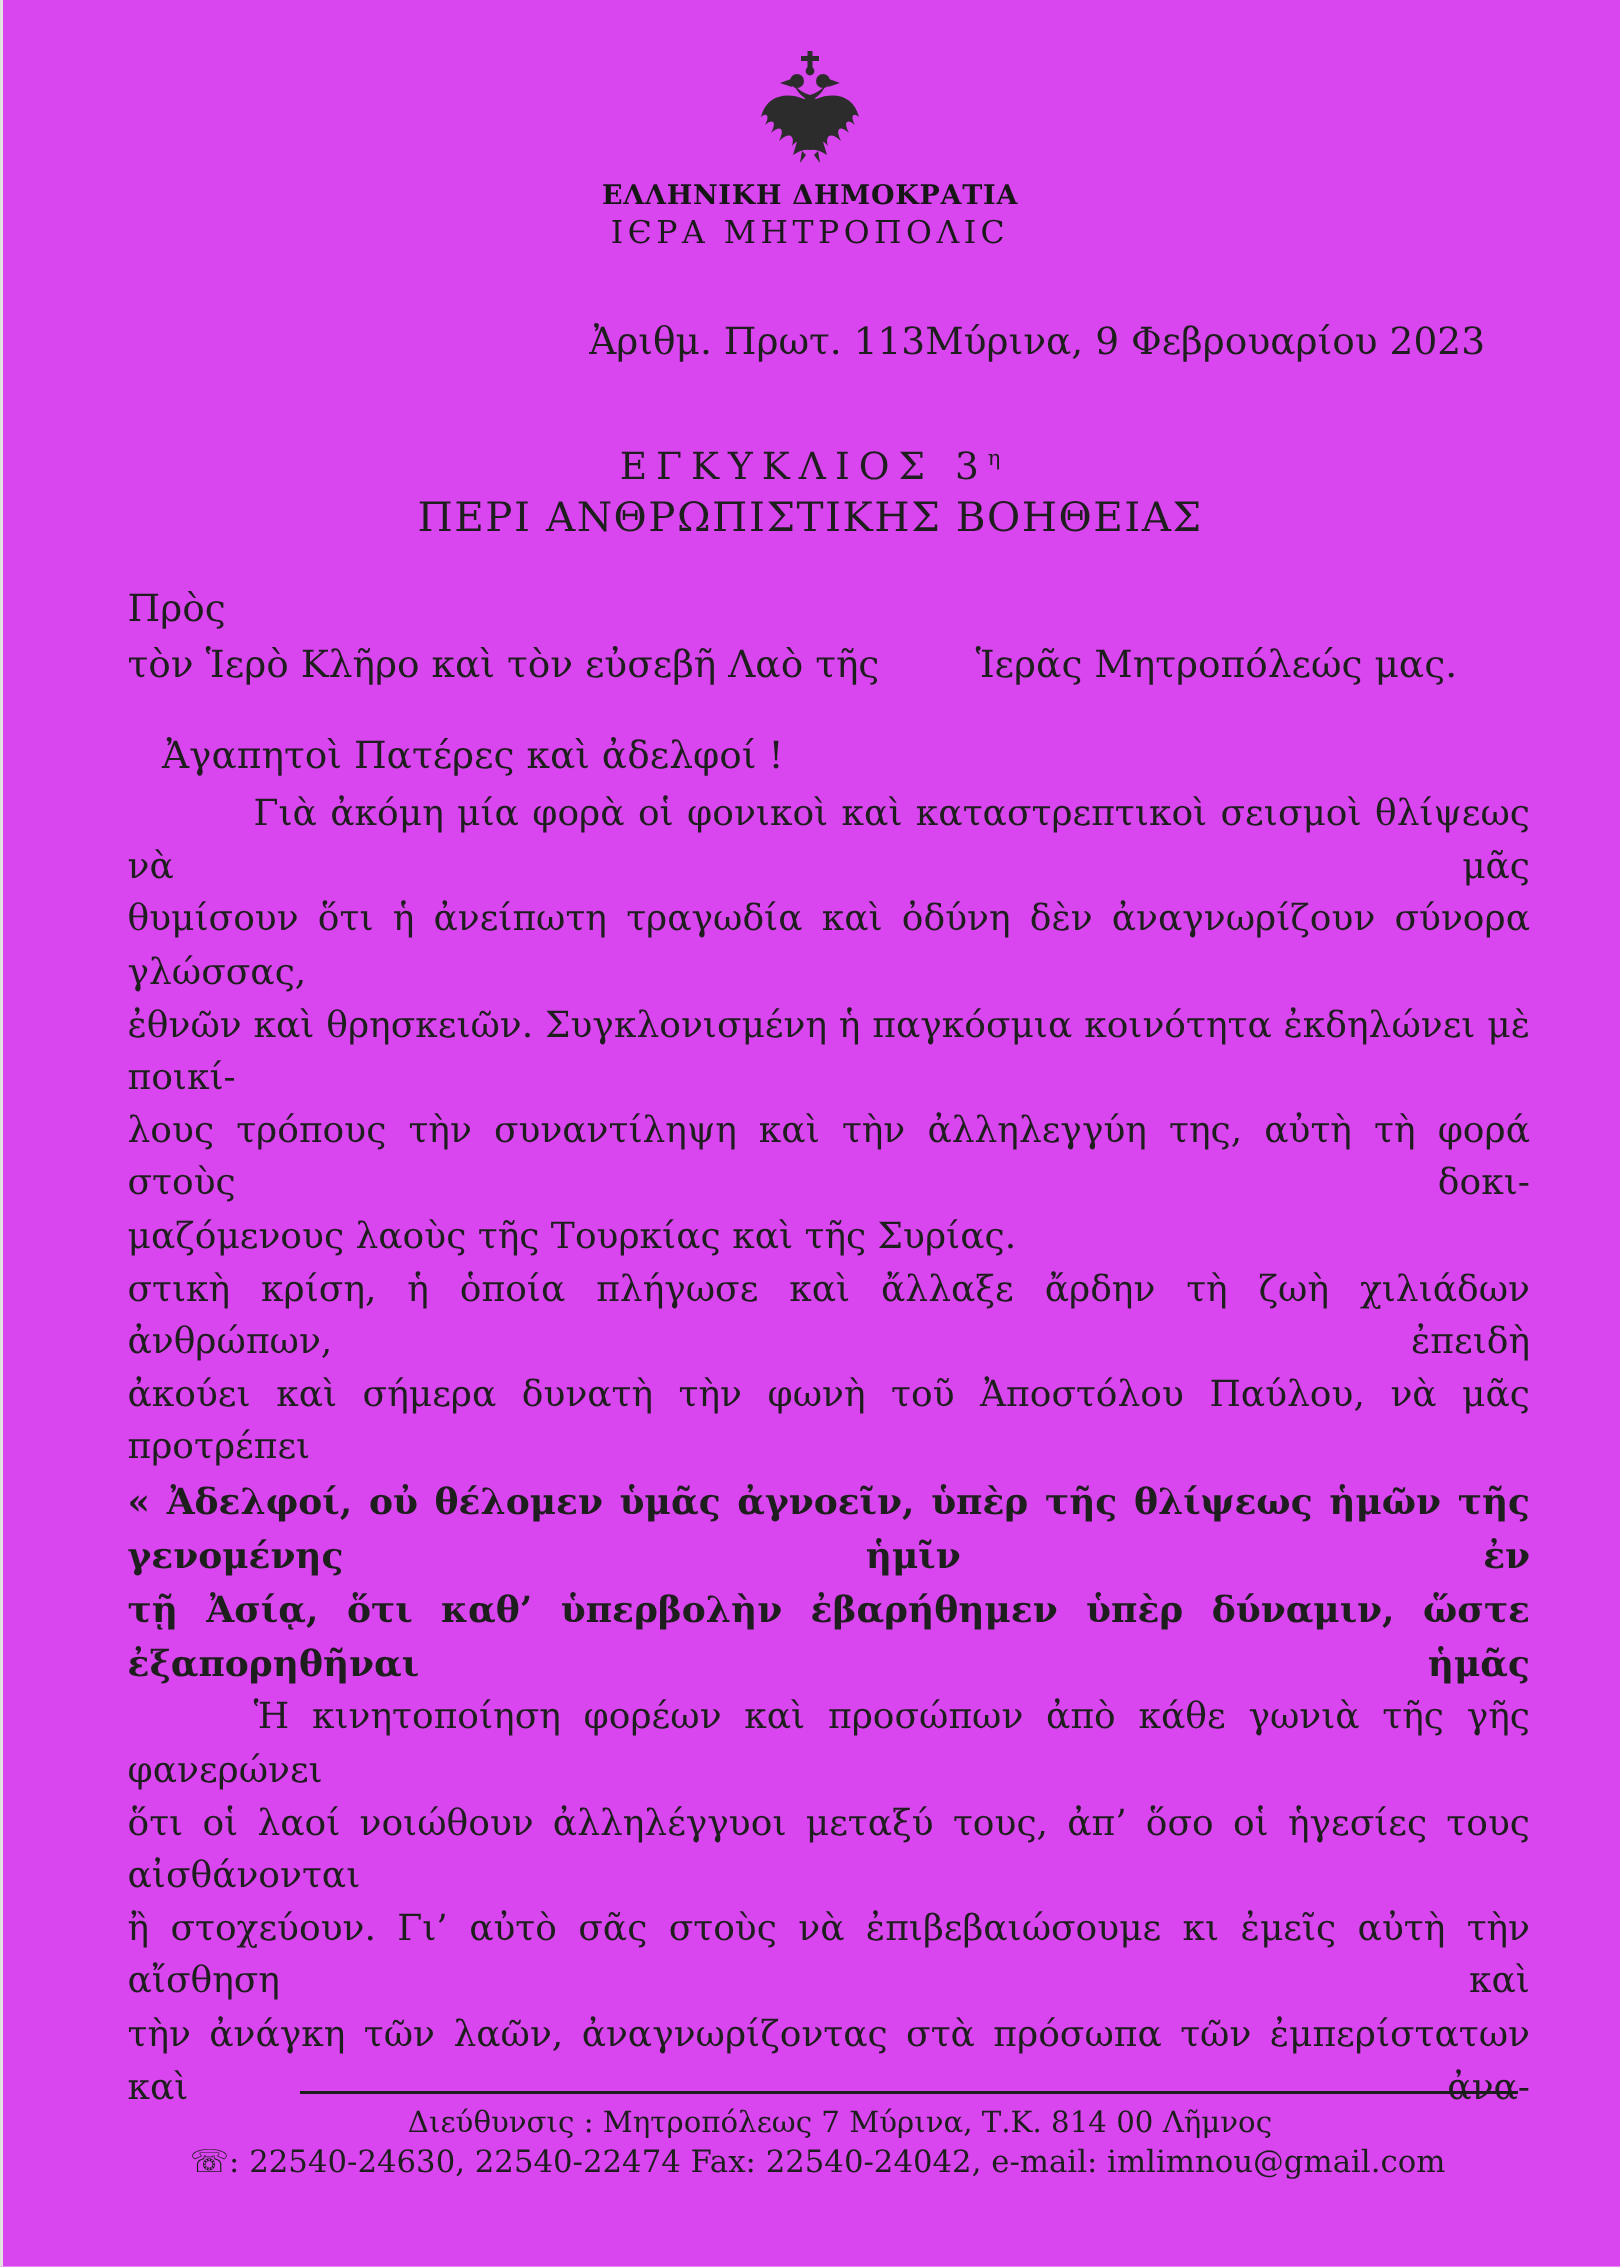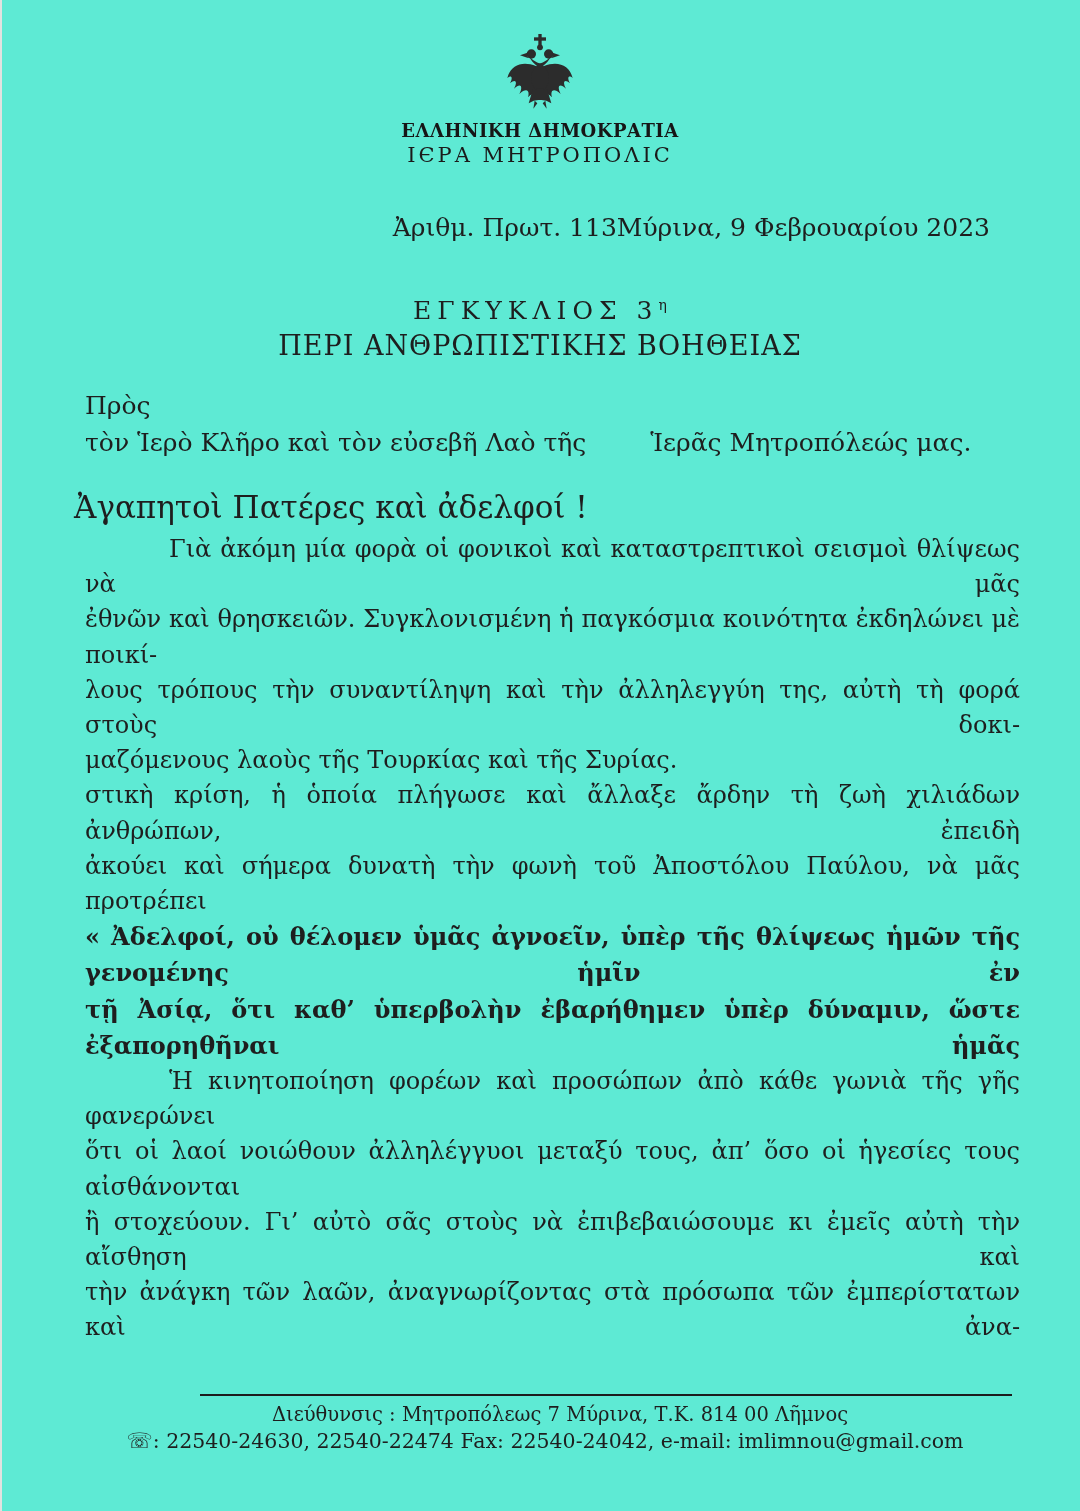--- a/index.html
+++ b/index.html
@@ -1,20 +1,20 @@
 <!DOCTYPE html>
 <html><head>
 <meta charset="utf-8">
 <style>
   * { margin:0; padding:0; box-sizing:border-box; }
   html,body { background:#ffffff; }
   body { width:1080px; height:1511px; overflow:hidden; }
   .page {
     width:1080px; height:1511px;
-    background:#5eead4;
+    background:#d946ef;
     font-family:"DejaVu Serif", serif;
     color:#1e1e1e;
     position:relative;
     overflow:hidden;
     box-shadow: inset 2px 0 0 #e2e2e0;
   }
 
   
   .letterhead { text-align:center; padding-top:34px; }
   .emblem { display:inline-block; line-height:0; }
@@ -30,21 +30,21 @@
   .titleblock { text-align:center; margin-top:54px; }
   .title-line1 { font-size:25px; letter-spacing:6px; }
   .title-line1 sup { font-size:14px; letter-spacing:0; }
   .title-line2 { font-size:27px; letter-spacing:1px; margin-top:5px; }
 
   
   .recipient { margin:26px 60px 0 85px; font-size:25px; line-height:37px; }
   .gap { display:inline-block; width:64px; }
 
   
-  .salutation { margin:28px 60px 0 74px; font-size:31px; }
+  .salutation { margin:28px 60px 0 108px; font-size:25px; }
 
   
   .bodytext { margin:7px 60px 0 85px; font-size:24px; }
   .bline { line-height:35.2px; text-align:justify; text-align-last:justify; }
   .bline.last { text-align-last:left; }
   .bline.ind::before { content:""; display:inline-block; width:84px; }
   .sg-n { font-weight:normal; }
   .sg-b { font-weight:bold; }
   .sg-c { font-size:19px; font-weight:normal; }
 
@@ -105,20 +105,21 @@
 
   <div class="recipient">
     <div>Πρὸς</div>
     <div><span>τὸν Ἱερὸ Κλῆρο καὶ τὸν εὐσεβῆ Λαὸ τῆς</span><span class="gap"></span><span>Ἱερᾶς Μητροπόλεώς μας.</span></div>
   </div>
 
   <div class="salutation">Ἀγαπητοὶ Πατέρες καὶ ἀδελφοί !</div>
 
   <div class="bodytext" id="body-lines">
       <div class="bline ind"><span class="sg-n">Γιὰ ἀκόμη μία φορὰ οἱ φονικοὶ καὶ καταστρεπτικοὶ σεισμοὶ θλίψεως νὰ μᾶς</span></div>
+      <div class="bline"><span class="sg-n">θυμίσουν ὅτι ἡ ἀνείπωτη τραγωδία καὶ ὀδύνη δὲν ἀναγνωρίζουν σύνορα γλώσσας,</span></div>
       <div class="bline"><span class="sg-n">ἐθνῶν καὶ θρησκειῶν. Συγκλονισμένη ἡ παγκόσμια κοινότητα ἐκδηλώνει μὲ ποικί-</span></div>
       <div class="bline"><span class="sg-n">λους τρόπους τὴν συναντίληψη καὶ τὴν ἀλληλεγγύη της, αὐτὴ τὴ φορά στοὺς δοκι-</span></div>
       <div class="bline last"><span class="sg-n">μαζόμενους λαοὺς τῆς Τουρκίας καὶ τῆς Συρίας.</span></div>
       <div class="bline"><span class="sg-n">στικὴ κρίση, ἡ ὁποία πλήγωσε καὶ ἄλλαξε ἄρδην τὴ ζωὴ χιλιάδων ἀνθρώπων, ἐπειδὴ</span></div>
       <div class="bline"><span class="sg-n">ἀκούει καὶ σήμερα δυνατὴ τὴν φωνὴ τοῦ Ἀποστόλου Παύλου, νὰ μᾶς προτρέπει</span></div>
       <div class="bline"><span class="sg-b">« Ἀδελφοί, οὐ θέλομεν ὑμᾶς ἀγνοεῖν, ὑπὲρ τῆς θλίψεως ἡμῶν τῆς γενομένης ἡμῖν ἐν</span></div>
       <div class="bline"><span class="sg-b">τῇ Ἀσίᾳ, ὅτι καθ’ ὑπερβολὴν ἐβαρήθημεν ὑπὲρ δύναμιν, ὥστε ἐξαπορηθῆναι ἡμᾶς</span></div>
       <div class="bline ind"><span class="sg-n">Ἡ κινητοποίηση φορέων καὶ προσώπων ἀπὸ κάθε γωνιὰ τῆς γῆς φανερώνει</span></div>
       <div class="bline"><span class="sg-n">ὅτι οἱ λαοί νοιώθουν ἀλληλέγγυοι μεταξύ τους, ἀπ’ ὅσο οἱ ἡγεσίες τους αἰσθάνονται</span></div>
       <div class="bline"><span class="sg-n">ἢ στοχεύουν. Γι’ αὐτὸ σᾶς στοὺς νὰ ἐπιβεβαιώσουμε κι ἐμεῖς αὐτὴ τὴν αἴσθηση καὶ</span></div>

